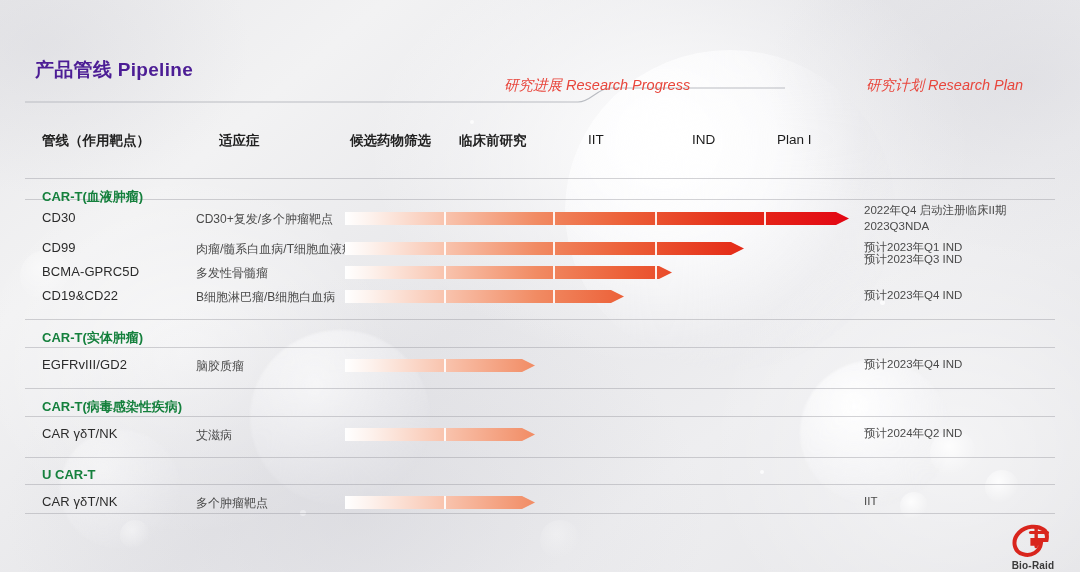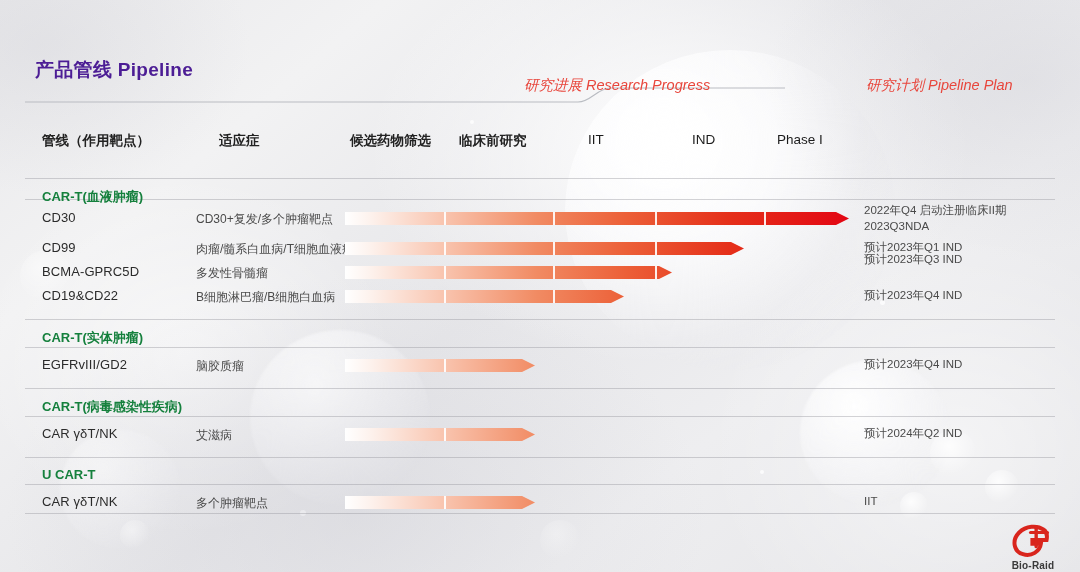--- a/index.html
+++ b/index.html
@@ -51,21 +51,21 @@
     position:absolute; left:35px; top:57px;
     font-size:19px; font-weight:bold; color:#4c1d95; letter-spacing:.3px;
     white-space:nowrap;
   }
   .title-rule { position:absolute; left:25px; top:86px; width:760px; height:22px; }
 
   .phase-label {
     position:absolute; top:76px;
     font-size:14.5px; font-style:italic; color:#e8463c; white-space:nowrap;
   }
-  #lbl-progress { left:524px;text-align:center; }
+  #lbl-progress { left:504px;text-align:center; }
   #lbl-plan     { left:866px; }
 
   
   .colhead {
     position:absolute; top:132px;
     font-size:13.5px; font-weight:bold; color:#222; white-space:nowrap;
   }
   .colhead.thin { font-weight:500; color:#1c1c1c; }
   .hline { position:absolute; left:25px; width:1030px; height:1px; background:rgba(150,150,158,.42); }
 
@@ -121,30 +121,30 @@
   <div class="dark-wash"></div>
 </div>
 
 <div class="title">产品管线 Pipeline</div>
 
 <svg class="title-rule" viewBox="0 0 760 22" preserveAspectRatio="none">
   <path d="M0,16 L553,16 C566,16 572,2 586,2 L760,2" fill="none" stroke="#b9bcc2" stroke-width="1.1"></path>
 </svg>
 
 <div class="phase-label" id="lbl-progress">研究进展 Research Progress</div>
-<div class="phase-label" id="lbl-plan">研究计划 Pipeline Plan</div>
+<div class="phase-label" id="lbl-plan">研究计划 Research Plan</div>
 
 <div id="colheads">
     <div class="colhead" style="left: 42px; text-align: center;">管线（作用靶点）</div>
     <div class="colhead" style="left: 219px;">适应症</div>
     <div class="colhead" style="left: 350px;">候选药物筛选</div>
     <div class="colhead" style="left: 459px;">临床前研究</div>
     <div class="colhead thin" style="left: 588px;">IIT</div>
     <div class="colhead thin" style="left: 692px;">IND</div>
-    <div class="colhead thin" style="left: 777px;">Phase I</div>
+    <div class="colhead thin" style="left: 777px;">Plan I</div>
   </div>
 <div id="rules">
     <div class="hline" style="top: 178px;"></div>
     <div class="hline" style="top: 199px;"></div>
     <div class="hline" style="top: 319px;"></div>
     <div class="hline" style="top: 347px;"></div>
     <div class="hline" style="top: 388px;"></div>
     <div class="hline" style="top: 416px;"></div>
     <div class="hline" style="top: 457px;"></div>
     <div class="hline" style="top: 484px;"></div>

